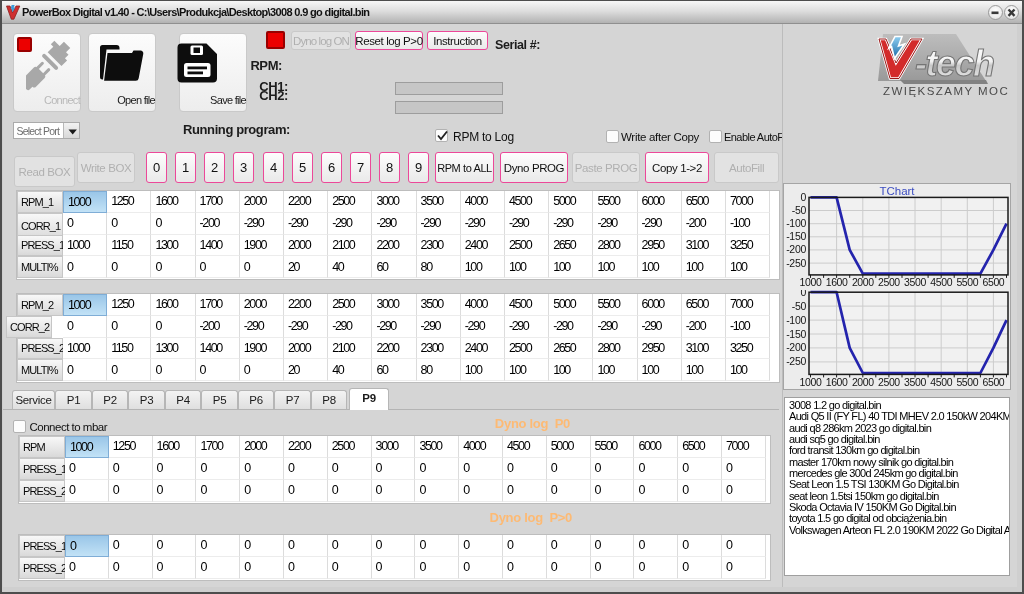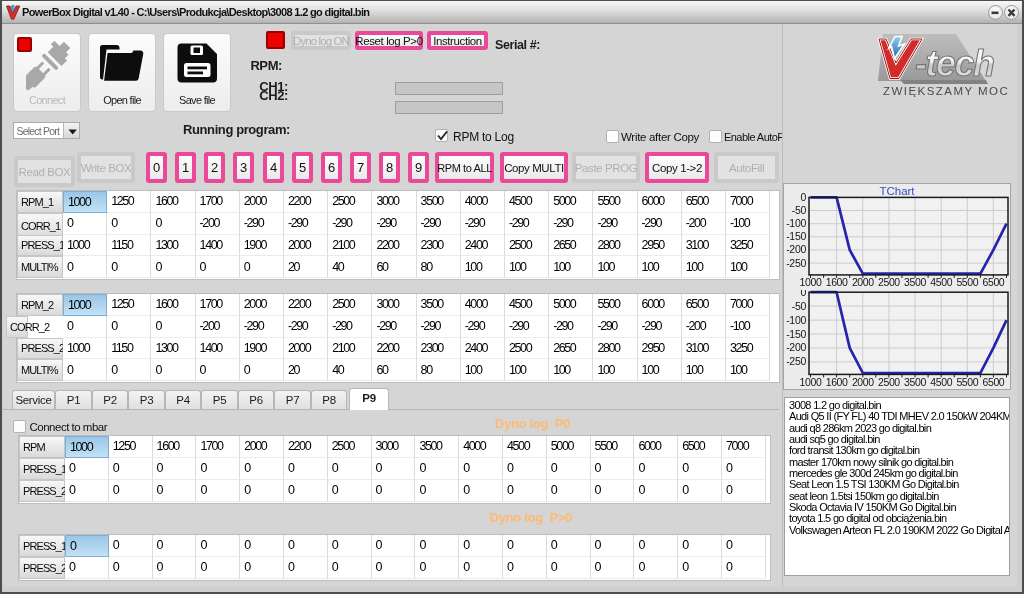--- a/index.html
+++ b/index.html
@@ -5,22 +5,22 @@
 html,body{width:1024px;height:594px;overflow:hidden}
 body{font-family:"Liberation Sans",sans-serif;background:#4d4d4d;position:relative}
 .abs{position:absolute}
 .frame{position:absolute;left:2px;top:1px;width:1020px;height:591px;background:#cfcfcf}
 .titlebar{position:absolute;left:2px;top:1px;width:1020px;height:23px;
  background:linear-gradient(#f7f7f7,#dedede 45%,#b2b2b2);border-bottom:1px solid #8f8f8f}
 .title-text{position:absolute;left:22px;top:6px;font-size:11px;font-weight:bold;letter-spacing:-0.65px;color:#111;white-space:nowrap}
 .client{position:absolute;left:3px;top:24px;width:1014px;height:563px;background:#d5d5d5}
 .bigbtn{position:absolute;width:68px;height:79px;background:linear-gradient(#fcfcfc,#ededed);
  border:1px solid #c9c9c9;border-radius:4px}
-.bigbtn .cap{position:absolute;bottom:5px;width:100%;text-align:center;font-size:11px;letter-spacing:-0.7px;color:#1b1b1b}
-.btn{position:absolute;background:linear-gradient(#fdfdfd,#e9e9e9);border:4px solid #ec4899;
+.bigbtn .cap{position:absolute;bottom:5px;width:100%;text-align:right;font-size:11px;letter-spacing:-0.7px;color:#1b1b1b}
+.btn{position:absolute;background:linear-gradient(#fdfdfd,#e9e9e9);border:1px solid #ec4899;
  border-radius:3px;font-size:11.5px;letter-spacing:-0.4px;color:#111;display:flex;align-items:center;justify-content:center;white-space:nowrap}
 .btn.dis{background:#e2e2e2;border-color:#c9c9c9;color:#b0b0b0}
 .redsq{position:absolute;background:#ec0000;border:2px solid #990000;border-radius:2px}
 .lbl{position:absolute;font-weight:bold;color:#1c1c1c;font-size:13px;letter-spacing:-0.4px;text-align:right;white-space:nowrap}
 .bar{position:absolute;width:108px;height:13px;background:#c6c6c6;border:1px solid #9d9d9d}
 .cb{position:absolute;width:13px;height:13px;background:#fcfcfc;border:1px solid #b2b2b2;border-radius:2px}
 .cbl{position:absolute;font-size:11.5px;letter-spacing:-0.5px;color:#111;white-space:nowrap}
 .tviewport{position:absolute;background:#fff;border:1px solid #bdbdbd}
 .thead{position:absolute;background:linear-gradient(#f8f8f8,#d9d9d9);border:1px solid #c6c6c6;
  font-size:11px;letter-spacing:-0.9px;color:#0a0a0a;display:flex;align-items:center;padding-left:3px}
@@ -36,21 +36,21 @@
 .panel{position:absolute;background:#ececec;border:1px solid #a5a5a5}
 .winbtn{position:absolute;width:15px;height:15px;border-radius:50%;
  background:radial-gradient(circle at 50% 38%,#ffffff,#ececec 60%,#d2d2d2);border:1px solid #9a9a9a}
 </style></head><body>
 <div class="frame"></div>
 <div class="titlebar"></div>
 <svg class="abs" style="left:5px;top:4px" width="17" height="17">
 <path d="M1.5 2 L5 2 L7.5 8.8 L11 2 L14.8 2 L8.9 15.2 L6.3 15.2 Z" fill="#cf2f2f" stroke="#8c1f1f" stroke-width="0.8"></path>
 <path d="M6.6 1 L9.6 1 L8.7 4.1 L10.4 3.3 L7.5 8.2 L6.7 4.5 L5.7 5.1 Z" fill="#3b9ad8"></path>
 </svg>
-<div class="title-text">PowerBox Digital v1.40 - C:\Users\Produkcja\Desktop\3008 1.2 go digital.bin</div>
+<div class="title-text">PowerBox Digital v1.40 - C:\Users\Produkcja\Desktop\3008 0.9 go digital.bin</div>
 <div class="winbtn" style="left:987.5px;top:5px"></div>
 <div class="winbtn" style="left:1004px;top:5px"></div>
 <svg class="abs" style="left:987px;top:5px" width="34" height="15">
 <path d="M4.5 7.8 H11.5" stroke="#383838" stroke-width="2.6"></path>
 <path d="M21.5 4.5 L27.5 10.8 M27.5 4.5 L21.5 10.8" stroke="#383838" stroke-width="2.4"></path>
 </svg>
 <div class="client"></div>
 <div class="bigbtn" style="left:13px;top:33px">
     <div class="cap" style="color:#b9b9b9">Connect</div>
   </div>
@@ -67,21 +67,21 @@
 </g>
   </svg>
 <div class="redsq" style="left:17px;top:37px;width:15px;height:15px"></div>
 <div class="bigbtn" style="left:88px;top:33px">
     <div class="cap">Open file</div>
   </div>
 <svg class="abs" style="left:100px;top:43px" width="45" height="41">
 <path d="M3 2 h13.5 a3 3 0 0 1 3 3 v1.5 h-13 l-3.5 30 h-0.5 a2.5 2.5 0 0 1 -2.5 -2.5 v-29.5 a2.5 2.5 0 0 1 2.5 -2.5 z" fill="#0d0d0d"></path>
 <path d="M7.5 10 h24.5 l1.5 -2.5 h7 a2.8 2.8 0 0 1 2.8 3.2 l-4.6 24.5 a3 3 0 0 1 -3 2.6 h-31.6 z" fill="#0d0d0d"></path>
 </svg>
-<div class="bigbtn" style="left:163px;top:33px">
+<div class="bigbtn" style="left:179px;top:33px">
     <div class="cap">Save file</div>
   </div>
 <svg class="abs" style="left:177px;top:43px" width="41" height="41">
 <path d="M4.5 0.5 h25 l10.5 10.5 v24.5 a4 4 0 0 1 -4 4 h-31.5 a4 4 0 0 1 -4 -4 v-31 a4 4 0 0 1 4 -4 z" fill="#0d0d0d"></path>
 <rect x="13.5" y="2.5" width="12.5" height="9.5" rx="1.5" fill="#fff"></rect>
 <rect x="16.5" y="4.5" width="6.5" height="5.5" fill="#0d0d0d"></rect>
 <rect x="7" y="20" width="26.5" height="14" rx="2.5" fill="#fff"></rect>
 <rect x="10.5" y="23.5" width="19.5" height="2.8" fill="#0d0d0d"></rect>
 <rect x="10.5" y="28.5" width="15.5" height="2.8" fill="#0d0d0d"></rect>
 </svg>
@@ -118,21 +118,21 @@
 <div class="btn" style="left:175px;top:152px;width:21px;height:31px;font-size:13px;letter-spacing:0">1</div>
 <div class="btn" style="left:204px;top:152px;width:21px;height:31px;font-size:13px;letter-spacing:0">2</div>
 <div class="btn" style="left:233px;top:152px;width:21px;height:31px;font-size:13px;letter-spacing:0">3</div>
 <div class="btn" style="left:263px;top:152px;width:21px;height:31px;font-size:13px;letter-spacing:0">4</div>
 <div class="btn" style="left:292px;top:152px;width:21px;height:31px;font-size:13px;letter-spacing:0">5</div>
 <div class="btn" style="left:321px;top:152px;width:21px;height:31px;font-size:13px;letter-spacing:0">6</div>
 <div class="btn" style="left:350px;top:152px;width:21px;height:31px;font-size:13px;letter-spacing:0">7</div>
 <div class="btn" style="left:379px;top:152px;width:21px;height:31px;font-size:13px;letter-spacing:0">8</div>
 <div class="btn" style="left:408px;top:152px;width:21px;height:31px;font-size:13px;letter-spacing:0">9</div>
 <div class="btn" style="left:435px;top:152px;width:59px;height:31px;font-size:11px">RPM to ALL</div>
-<div class="btn" style="left:500px;top:152px;width:68px;height:31px">Copy MULTI</div>
+<div class="btn" style="left:500px;top:152px;width:68px;height:31px">Dyno PROG</div>
 <div class="btn dis" style="left:572px;top:152px;width:68px;height:31px">Paste PROG</div>
 <div class="btn" style="left:645px;top:152px;width:64px;height:31px">Copy 1-&gt;2</div>
 <div class="btn dis" style="left:714px;top:152px;width:65px;height:31px">AutoFill</div>
 <div class="tviewport" style="left:16px;top:190px;width:764px;height:90px"></div>
 <div class="thead" style="left:17px;top:191.0px;width:46px;height:21.8px">RPM_1</div>
 <div class="tcell sel" style="left:63.0px;top:191.0px;width:44.2px;height:21.8px">1000</div>
 <div class="tcell" style="left:107.2px;top:191.0px;width:44.2px;height:21.8px">1250</div>
 <div class="tcell" style="left:151.4px;top:191.0px;width:44.2px;height:21.8px">1600</div>
 <div class="tcell" style="left:195.6px;top:191.0px;width:44.2px;height:21.8px">1700</div>
 <div class="tcell" style="left:239.8px;top:191.0px;width:44.2px;height:21.8px">2000</div>
@@ -209,21 +209,21 @@
 <div class="tcell" style="left:328.2px;top:294.0px;width:44.2px;height:21.8px">2500</div>
 <div class="tcell" style="left:372.4px;top:294.0px;width:44.2px;height:21.8px">3000</div>
 <div class="tcell" style="left:416.6px;top:294.0px;width:44.2px;height:21.8px">3500</div>
 <div class="tcell" style="left:460.8px;top:294.0px;width:44.2px;height:21.8px">4000</div>
 <div class="tcell" style="left:505.0px;top:294.0px;width:44.2px;height:21.8px">4500</div>
 <div class="tcell" style="left:549.2px;top:294.0px;width:44.2px;height:21.8px">5000</div>
 <div class="tcell" style="left:593.4px;top:294.0px;width:44.2px;height:21.8px">5500</div>
 <div class="tcell" style="left:637.6px;top:294.0px;width:44.2px;height:21.8px">6000</div>
 <div class="tcell" style="left:681.8px;top:294.0px;width:44.2px;height:21.8px">6500</div>
 <div class="tcell" style="left:726.0px;top:294.0px;width:44.2px;height:21.8px">7000</div>
-<div class="thead" style="left:6px;top:315.8px;width:22px;height:21.8px">CORR_2</div>
+<div class="thead" style="left:6px;top:315.8px;width:46px;height:21.8px">CORR_2</div>
 <div class="tcell" style="left:63.0px;top:315.8px;width:44.2px;height:21.8px">0</div>
 <div class="tcell" style="left:107.2px;top:315.8px;width:44.2px;height:21.8px">0</div>
 <div class="tcell" style="left:151.4px;top:315.8px;width:44.2px;height:21.8px">0</div>
 <div class="tcell" style="left:195.6px;top:315.8px;width:44.2px;height:21.8px">-200</div>
 <div class="tcell" style="left:239.8px;top:315.8px;width:44.2px;height:21.8px">-290</div>
 <div class="tcell" style="left:284.0px;top:315.8px;width:44.2px;height:21.8px">-290</div>
 <div class="tcell" style="left:328.2px;top:315.8px;width:44.2px;height:21.8px">-290</div>
 <div class="tcell" style="left:372.4px;top:315.8px;width:44.2px;height:21.8px">-290</div>
 <div class="tcell" style="left:416.6px;top:315.8px;width:44.2px;height:21.8px">-290</div>
 <div class="tcell" style="left:460.8px;top:315.8px;width:44.2px;height:21.8px">-290</div>

